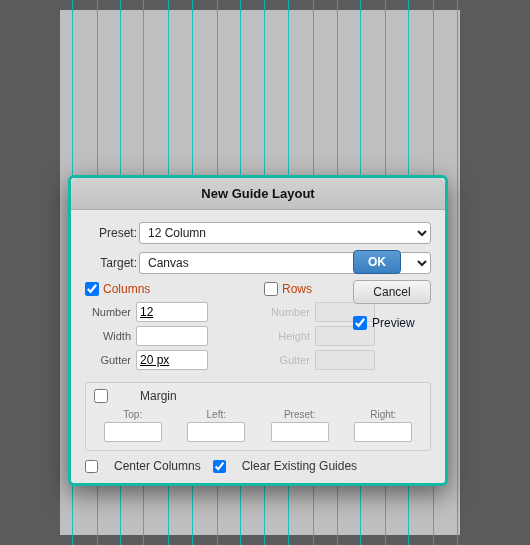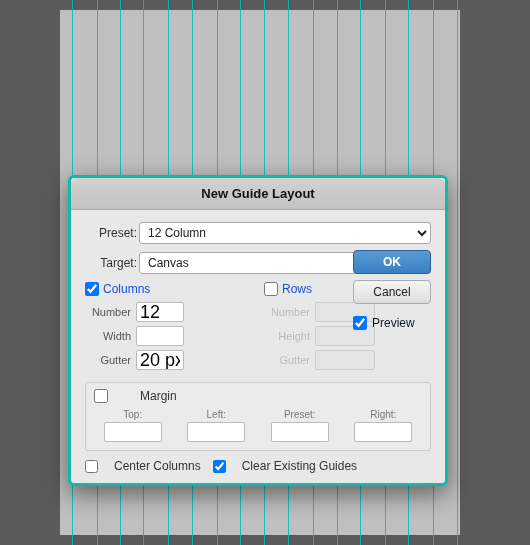--- a/index.html
+++ b/index.html
@@ -118,21 +118,21 @@
       display: flex;
       align-items: center;
       margin-bottom: 6px;
     }
     .section-header input[type="checkbox"] {
       margin-right: 4px;
       width: 14px; height: 14px;
     }
     .section-header label {
       font-size: 12px;
-      color: #1d4ed8;
+      color: #c2410c;
       font-weight: 500;
     }
 
     .field-row {
       display: flex;
       align-items: center;
       margin-bottom: 4px;
     }
 
     .field-label {
@@ -144,27 +144,28 @@
     }
     .field-label-wide {
       width: 46px;
       text-align: right;
       margin-right: 5px;
       font-size: 11px;
       color: #bbb;
     }
 
     .field-input {
-      width: 48px;
+      width: 72px;
       height: 20px;
       border: 1px solid #bbb;
       border-radius: 2px;
       background: #fff;
-      font-size: 18px;
+      font-size: 12px;
       padding: 0 3px;
+      text-decoration: underline;
     }
     .field-input-disabled {
       width: 60px;
       height: 20px;
       border: 1px solid #ccc;
       border-radius: 2px;
       background: #e4e4e4;
       font-size: 12px;
       padding: 0 3px;
       color: #bbb;
@@ -241,21 +242,21 @@
     .btn-column {
       position: absolute;
       right: 14px;
       top: 40px;
       display: flex;
       flex-direction: column;
       gap: 6px;
     }
 
     .btn-ok {
-      width: 78px;
+      width: 48px;
       height: 24px;
       background: linear-gradient(to bottom, #5b9bd5, #3a7fc1);
       color: #fff;
       border: 1px solid #2a6099;
       border-radius: 4px;
       font-size: 12px;
       font-weight: 600;
       cursor: pointer;
       text-align: center;
     }

